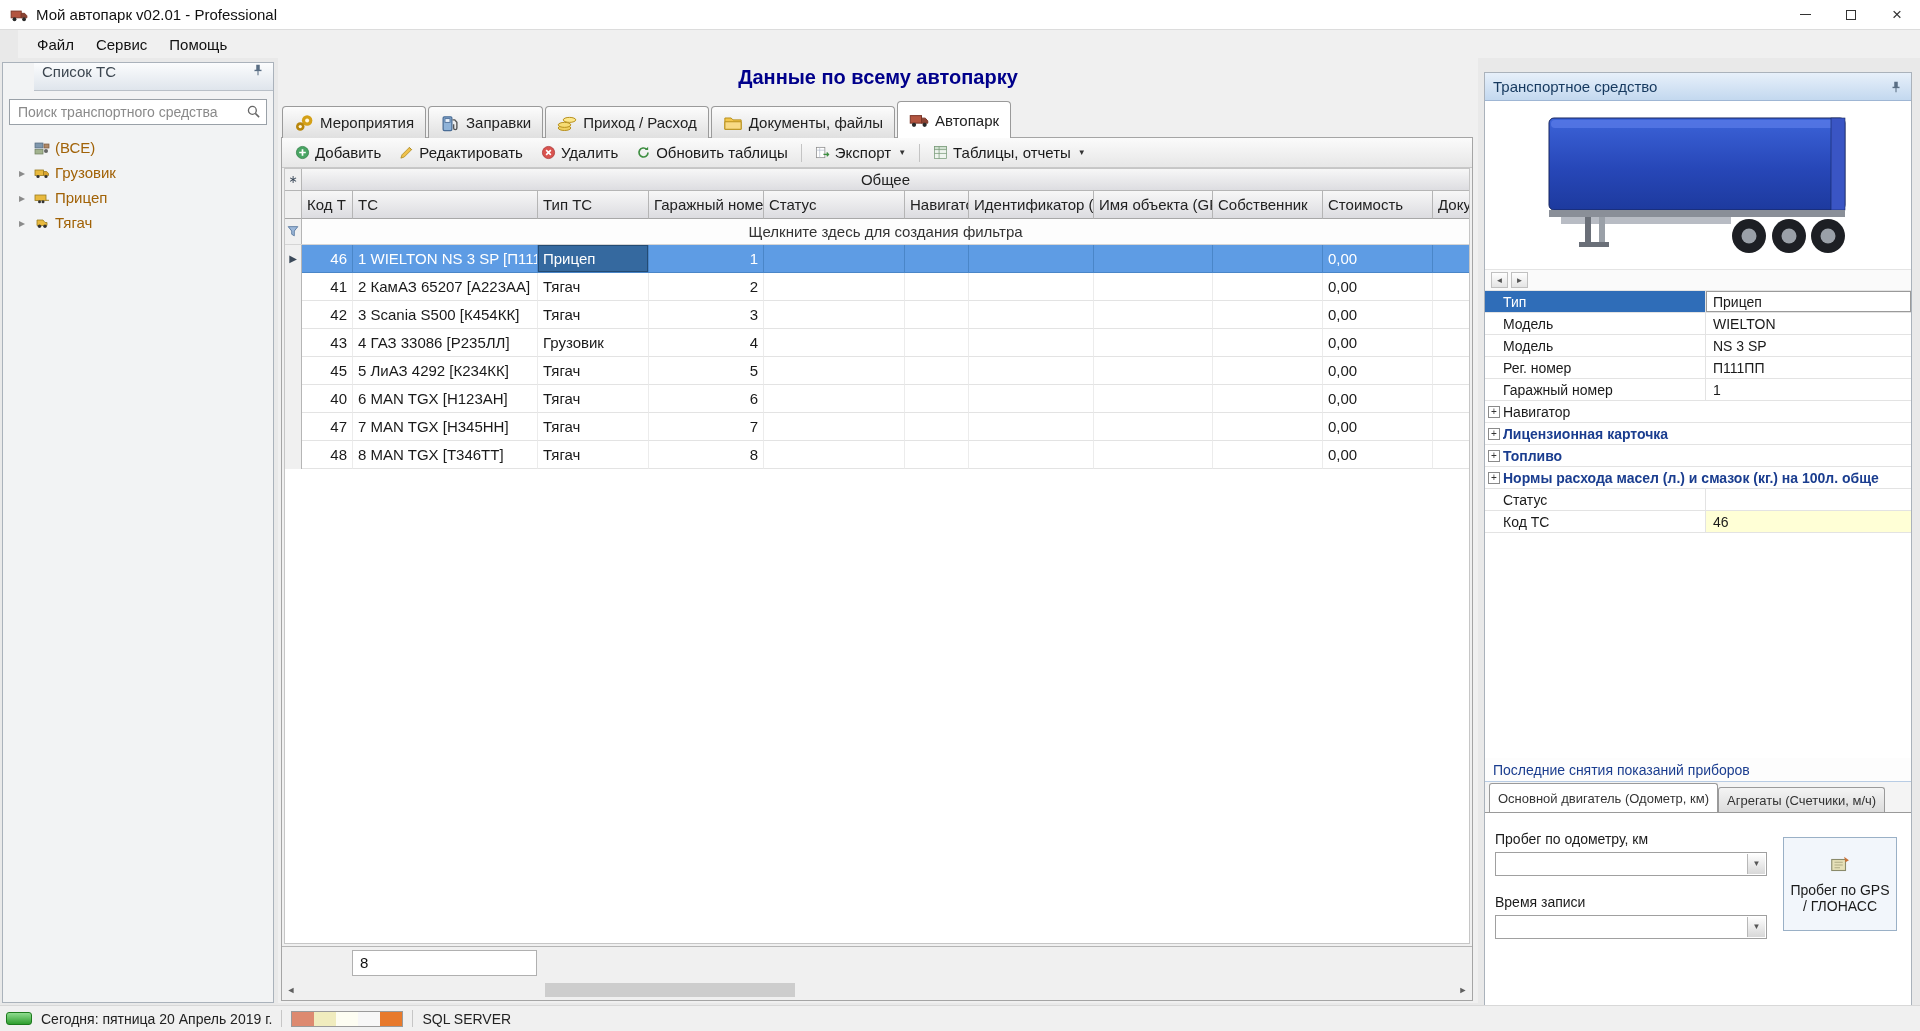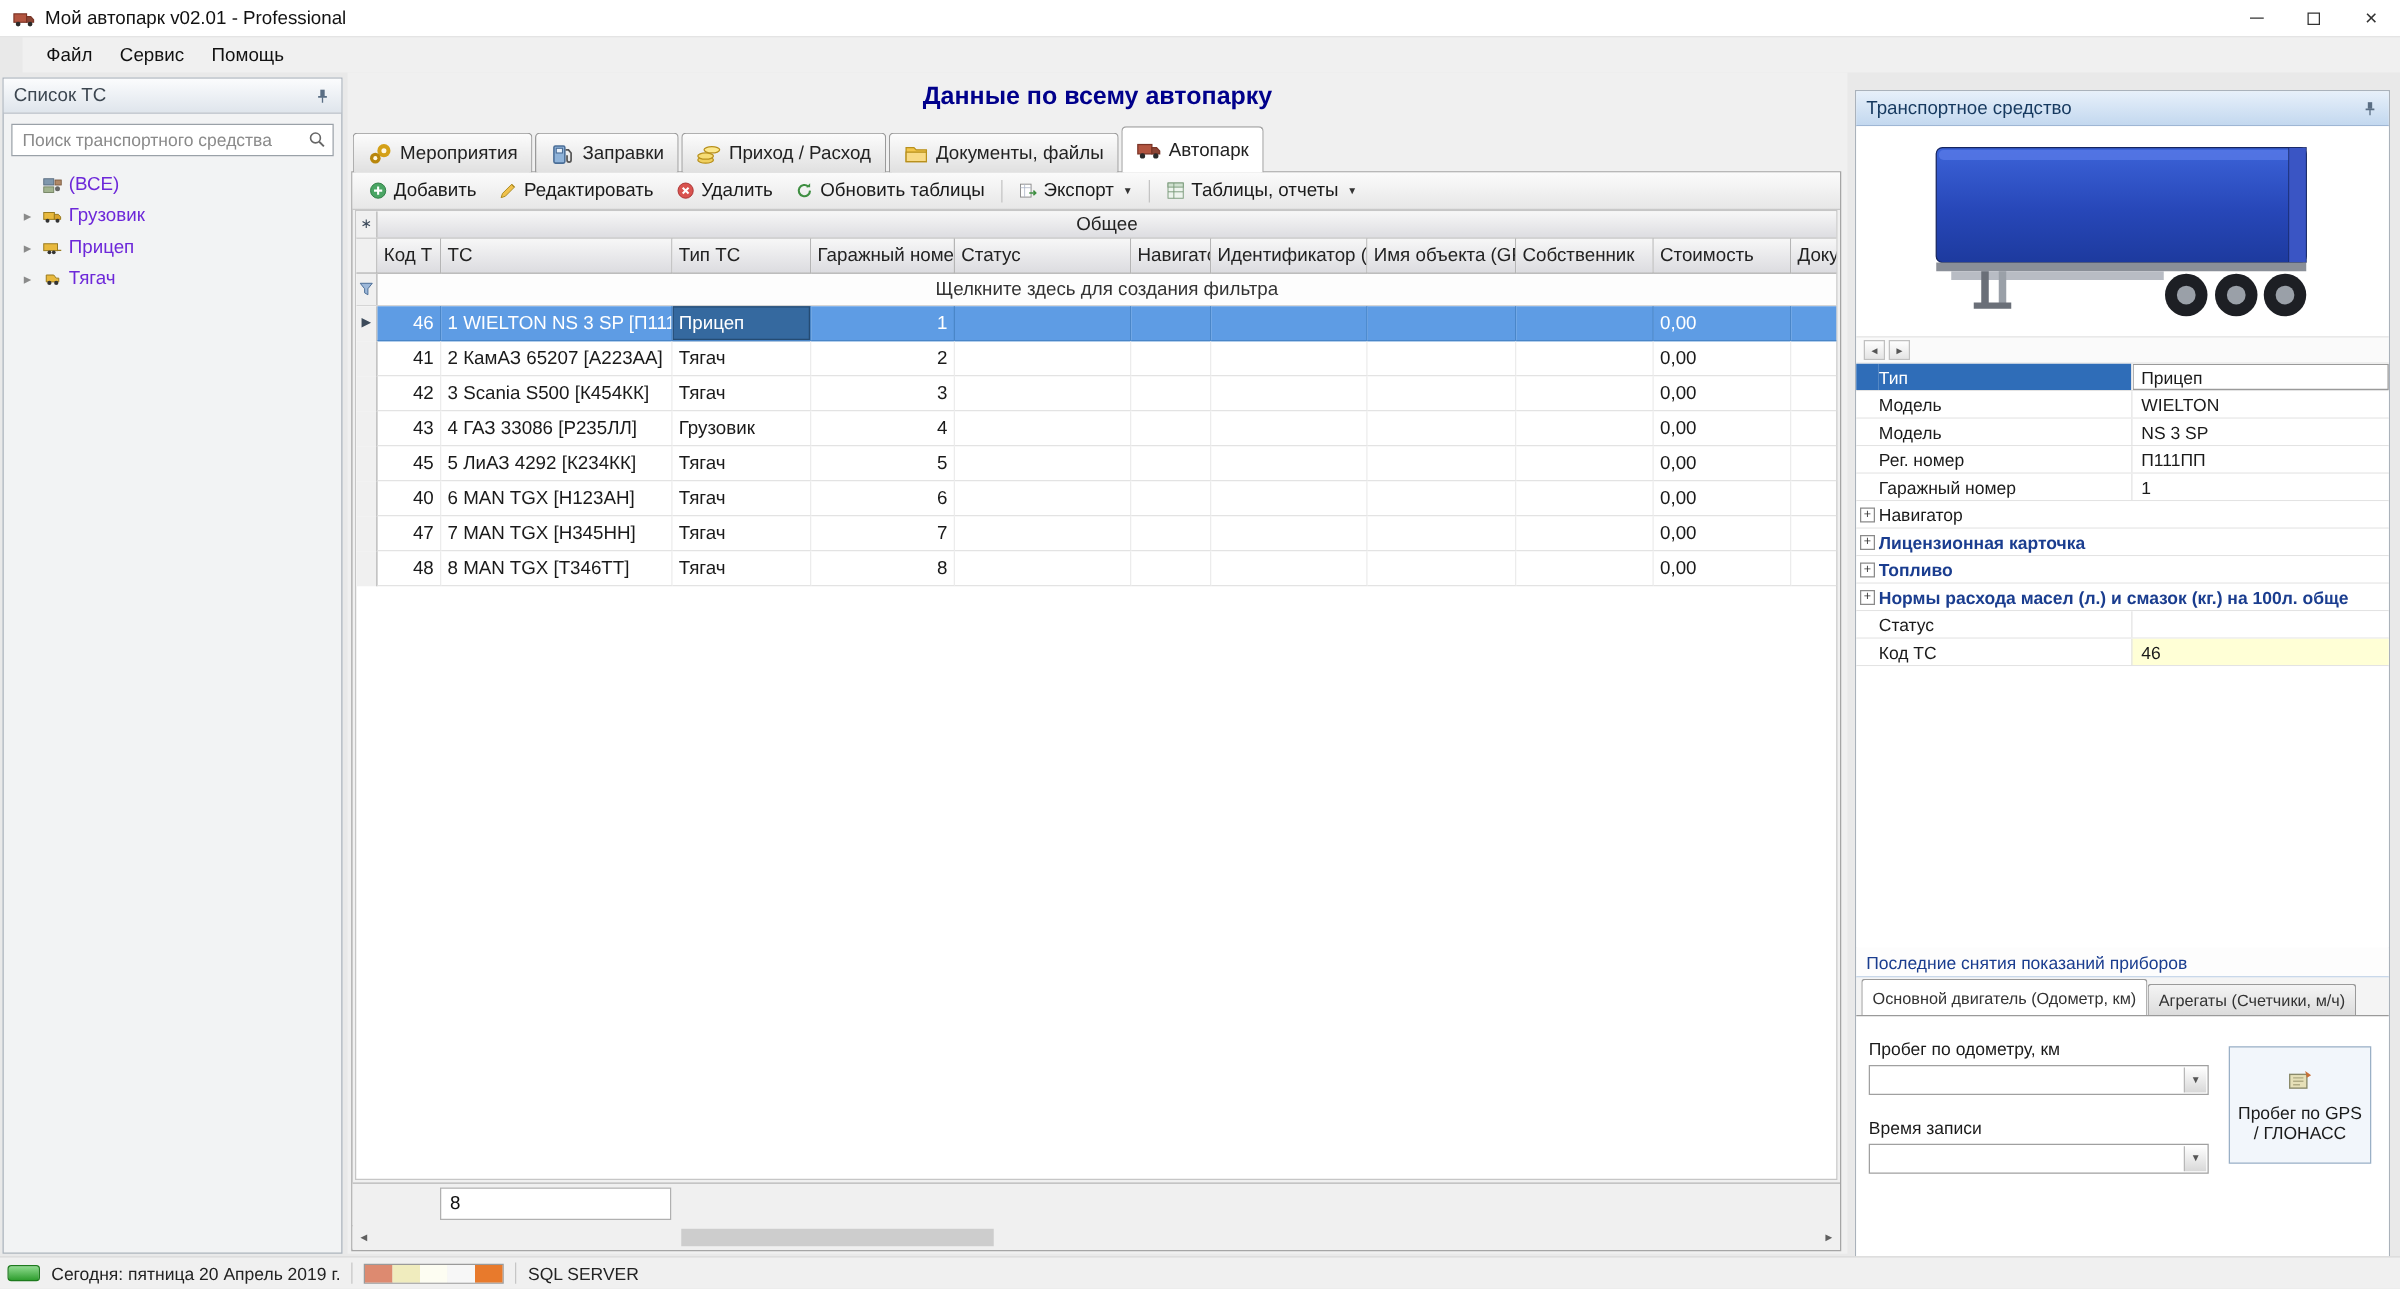--- a/index.html
+++ b/index.html
@@ -24,33 +24,33 @@
 
   
   .statusbar{position:absolute;left:0;top:1005px;width:1920px;height:26px;background:#f0f0f0;border-top:1px solid #d8d8d8;display:flex;align-items:center;padding:0 6px;gap:9px;font-size:14px;color:#222;}
   .green-pill{width:26px;height:13px;border:1px solid #1d7a1d;border-radius:3px;background:linear-gradient(#8fdc8f,#2f9e2f);}
   .sb-sep{width:1px;height:17px;background:#c6c6c6;}
   .color-strip{display:flex;height:16px;border:1px solid #9a9a9a;}
   .color-strip span{width:22px;height:100%;display:block;}
 
   
   .left-panel{position:absolute;left:2px;top:62px;width:272px;height:941px;background:#f2f3f4;border:1px solid #aab2bb;display:flex;flex-direction:column;}
-  .panel-header{height:28px;flex:0 0 28px;display:flex;align-items:center;padding:0 8px;border-bottom:1px solid #b9c0c8;background:linear-gradient(#fbfcfd,#dfe5ec);color:#3c4650;}
+  .panel-header{height:28px;flex:0 0 28px;display:flex;padding:0 8px;border-bottom:1px solid #b9c0c8;background:linear-gradient(#fbfcfd,#dfe5ec);color:#3c4650;margin-left:31px;}
   .panel-header .pin{margin-left:auto;width:14px;height:14px;}
   .panel-header .pin svg{width:14px;height:14px;}
   .search-row{margin:8px 6px 6px;position:relative;flex:0 0 26px;}
   .search-input{width:100%;height:26px;border:1px solid #9aa1a8;background:#fff;padding:0 26px 0 8px;font:14px "Liberation Sans",sans-serif;color:#444;}
   .search-input::placeholder{color:#8a8a8a;}
   .search-ic{position:absolute;right:6px;top:5px;width:15px;height:15px;}
   .search-ic svg{width:15px;height:15px;}
   .tree{flex:1;padding:4px 2px;}
   .tree-item{display:flex;align-items:center;height:25px;gap:5px;padding-left:10px;}
   .expander{width:14px;text-align:center;color:#8a8a8a;font-size:12px;}
   .tree-item .icon svg{width:16px;height:16px;}
-  .tree-label{color:#6d28d9;}
+  .tree-label{color:#a16207;}
 
   
   .main-panel{position:absolute;left:278px;top:58px;width:1200px;height:945px;background:#f0f0f0;}
   .main-title{position:absolute;left:0;top:8px;width:100%;text-align:center;font-size:20px;font-weight:bold;color:#00008b;}
   .tabs{position:absolute;left:4px;top:42px;right:2px;height:38px;display:flex;align-items:flex-end;gap:2px;z-index:2;}
   .tab{display:flex;align-items:center;gap:6px;height:32px;padding:0 11px;background:linear-gradient(#fcfcfc,#e0e0e0);border:1px solid #9a9a9a;border-bottom:none;border-radius:4px 4px 0 0;color:#222;}
   .tab .icon svg{width:20px;height:20px;}
   .tab.active{height:37px;background:#fff;z-index:3;}
   .tab-page{position:absolute;left:3px;top:79px;right:5px;bottom:2px;border:1px solid #a5a5a5;background:#f0f0f0;}
   .toolbar{position:absolute;left:0;top:0;right:0;height:30px;background:linear-gradient(#fbfbfb,#e7e7e7);border-bottom:1px solid #c8c8c8;display:flex;align-items:center;padding:0 6px;gap:4px;}

